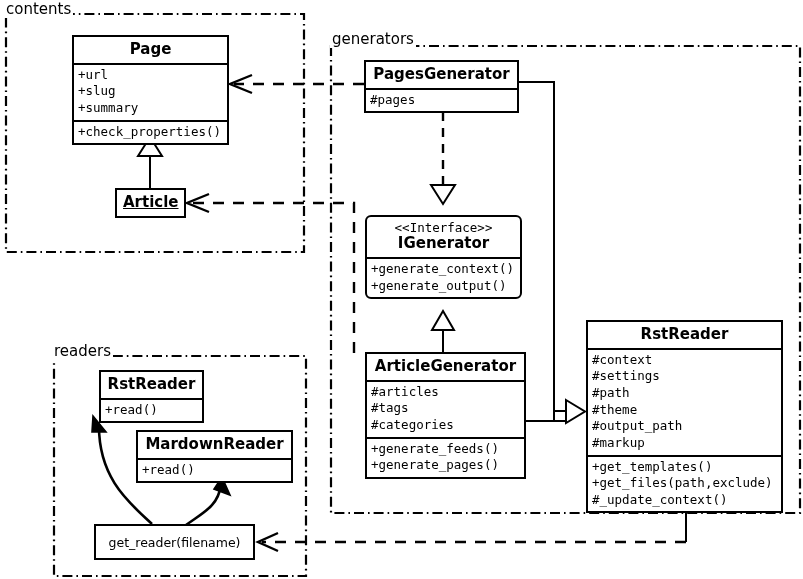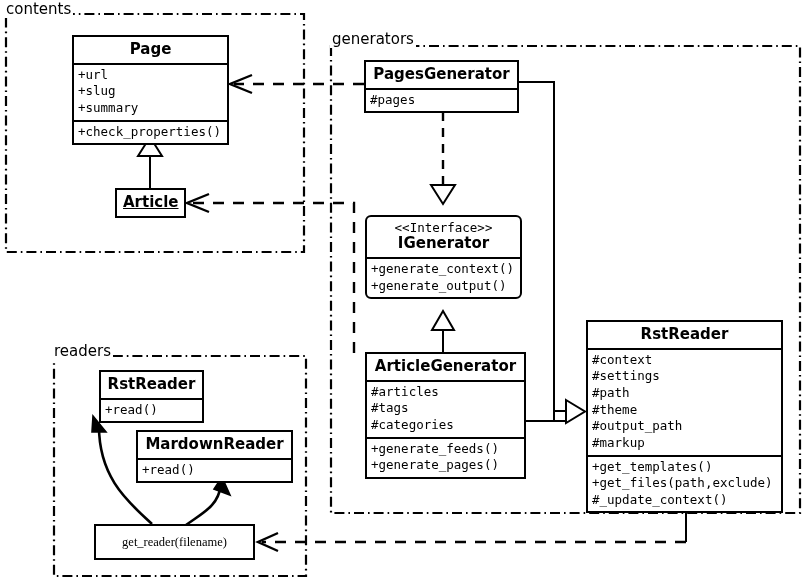--- a/index.html
+++ b/index.html
@@ -176,17 +176,17 @@
     </div>
   </div>
 
   <div class="cls" style="left:136px;top:430px;width:157px;">
     <div class="name">MardownReader</div>
     <div class="sect">
       <div>+read()</div>
     </div>
   </div>
 
-  <div class="plain" style="left:94px;top:524px;width:161px;height:36px;font-family:Liberation Serif, serif;">
+  <div class="plain" style="left:94px;top:524px;width:161px;height:36px;">
     <span>get_reader(filename)</span>
   </div>
 
 </div>
 
 </body></html>

